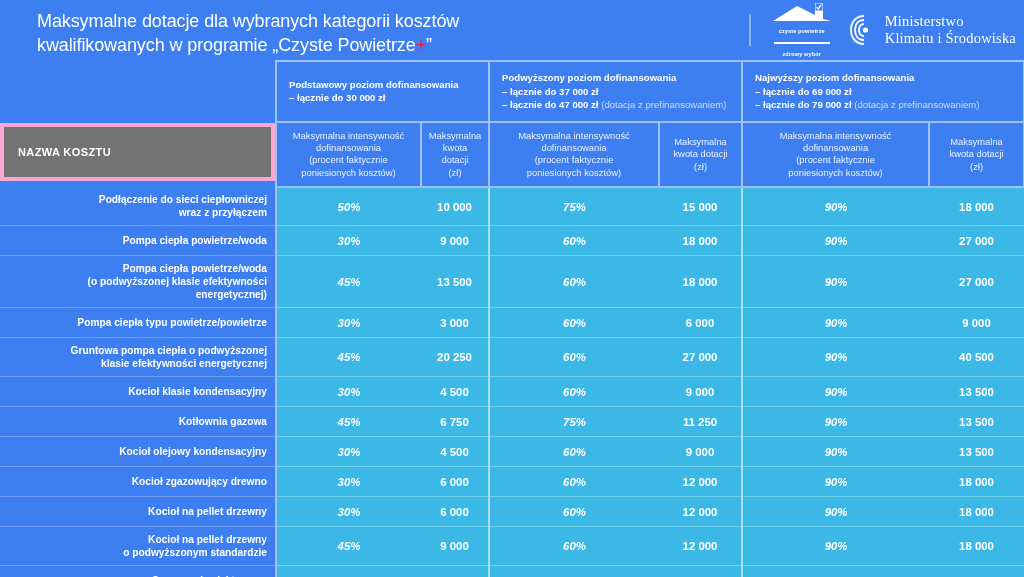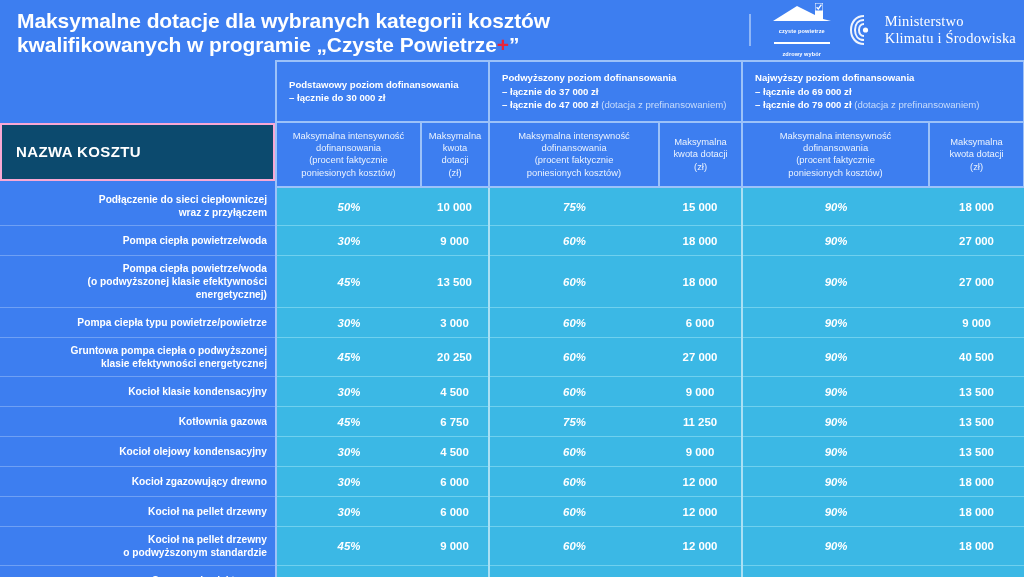--- a/index.html
+++ b/index.html
@@ -9,22 +9,22 @@
     background:#3D7EF0;
     font-family:"Liberation Sans", sans-serif;
     color:#ffffff;
     -webkit-font-smoothing:antialiased;
   }
   .page { position:relative; width:1024px; height:577px; background:#3D7EF0; }
 
   
   .header { position:relative; height:60px; }
   .title {
-    position:absolute; left:17px; top:9px;
-    font-size:21px; font-weight:bold; line-height:24px;
+    position:absolute; left:37px; top:9px;
+    font-size:18px; font-weight:normal; line-height:24px;
     letter-spacing:-0.1px; white-space:pre-line;
   }
   .title .plus { color:#E8243C; }
   .logos {
     position:absolute; right:8px; top:8px;
     display:flex; align-items:center; gap:16px; height:44px;
   }
   .logo-sep {
     position:absolute; left:-22px; top:6px;
     width:2px; height:32px; background:#8FB6F7;
@@ -79,23 +79,23 @@
 
   
   .sub {
     background:#3D7EF0;
     border:2px solid #9CC2F9;
     font-size:9.4px; font-weight:400; line-height:12.4px;
     text-align:center; padding:7px 6px; height:58px;
     color:#EAF2FE; white-space:pre-line;
   }
   .nazwa {
-    background:#0c4a6e;
-    border:2px solid #f9a8d4;
-    font-size:15px; font-weight:bold;
+    background:#737373;
+    border:4px solid #f9a8d4;
+    font-size:11px; font-weight:bold;
     text-align:left; padding-left:14px;
     letter-spacing:0.4px; vertical-align:middle;
   }
 
   
   td.rowname {
     background:#3D7EF0;
     font-size:10.2px; font-weight:bold; line-height:13px;
     text-align:right; padding:6px 8px 6px 14px;
     border-bottom:1px solid #6FA0F4;

